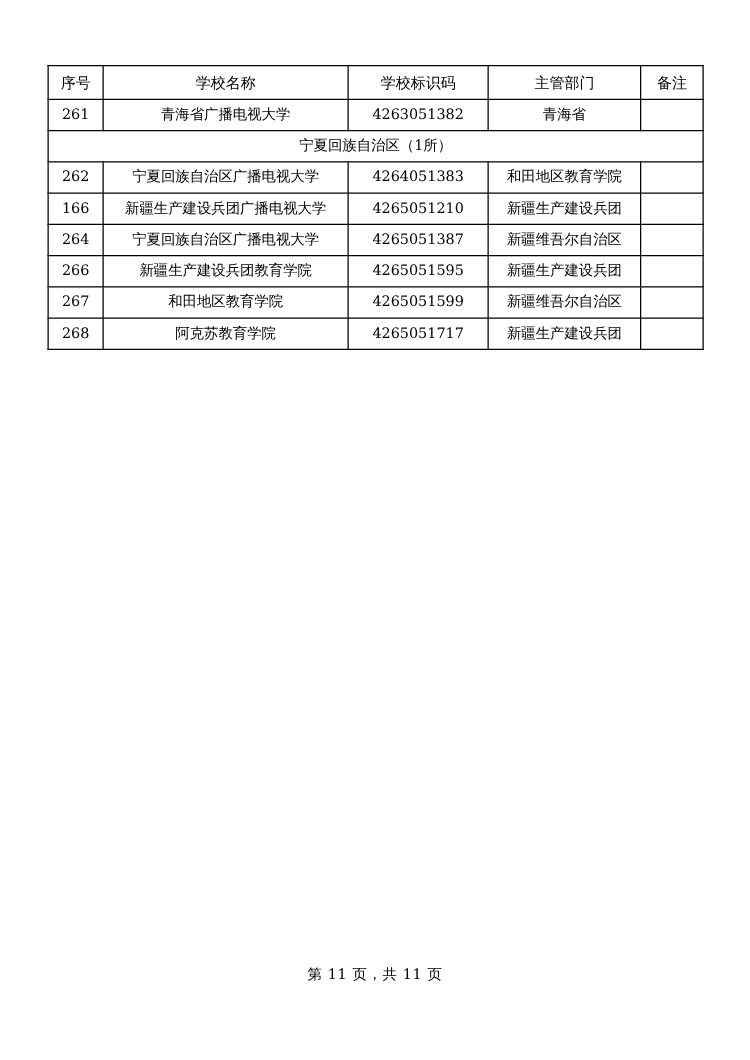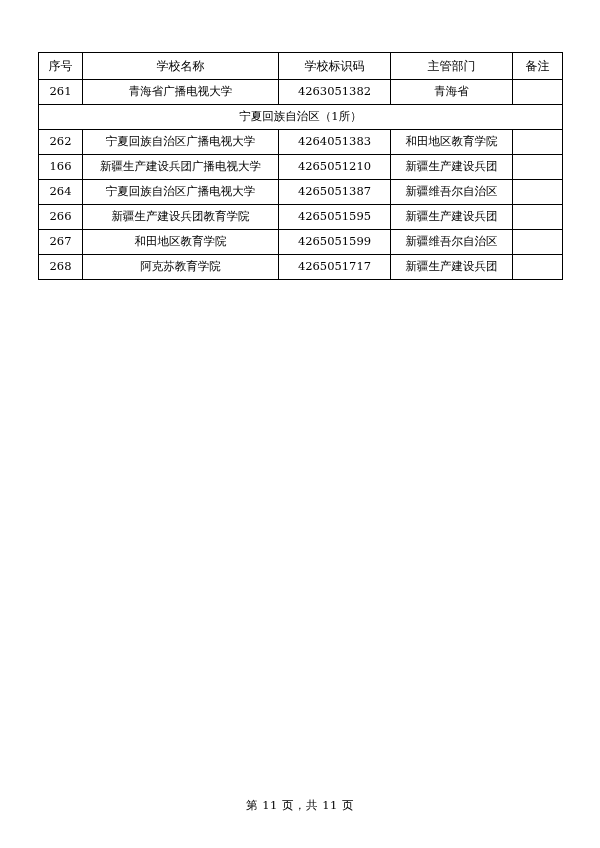--- a/index.html
+++ b/index.html
@@ -56,21 +56,21 @@
   td.group-row {
     text-align: left;
     padding-left: 6px;
     font-size: 12.5px;
     height: 22px;
     margin-left: 42px;
   }
   .footer {
     position: absolute;
     left: 0;
-    top: 798px;
+    top: 772px;
     width: 600px;
     text-align: center;
     font-size: 11.5px;
     letter-spacing: 0.5px;
     font-family: "DejaVu Serif", "Liberation Serif", serif;
   }
 </style>
 </head>
 <body>
 

